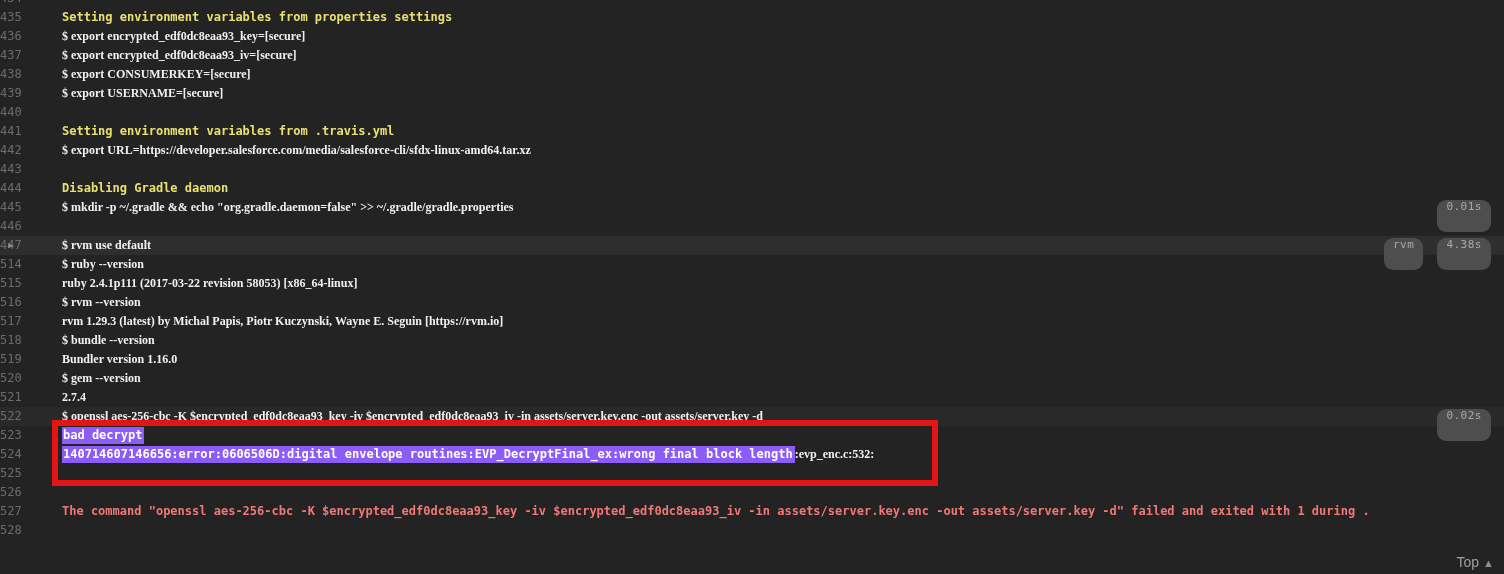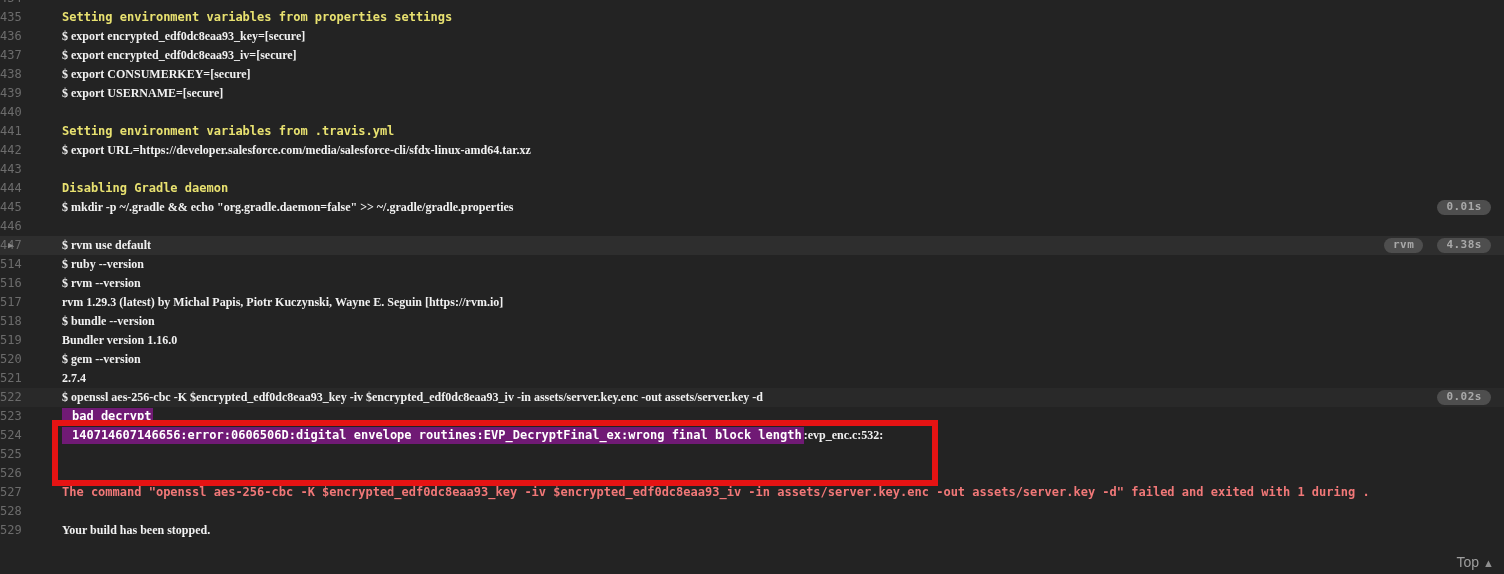--- a/index.html
+++ b/index.html
@@ -41,36 +41,36 @@
     left: 8px; top: 0;
     color: #8a8a8a;
     font-size: 9px;
     line-height: 19px;
     cursor: pointer;
   }
   .content { font-weight: bold; }
   .seg-plain   { color: #f1f1f1; font-family: Liberation Serif, serif; }
   .seg-section { color: #e8e170; }
   .seg-error   { color: #f17878; }
-  .seg-selected{ background: #701a75; color: #ffffff; padding: 1px 2px 2px 10px; }
+  .seg-selected{ background: #8b5cf6; color: #ffffff; padding: 1px 2px 2px 1px; }
   .badges {
     position: absolute;
     right: 13px; top: 2px;
     display: flex;
     gap: 14px;
   }
   .badge {
     display: inline-block;
     background: #4e4e4e;
     color: #a9a9a9;
     border-radius: 9px;
     font-size: 11px;
-    font-weight: bold;
+    font-weight: normal;
     line-height: 14px;
-    height: 15px;
+    height: 32px;
     padding: 0 9px;
     letter-spacing: 0.5px;
   }
   .error-box {
     position: absolute;
     left: 52px; top: 420px;
     width: 886px; height: 66px;
     border: 6px solid #e51313;
     pointer-events: none;
   }
@@ -102,30 +102,30 @@
       <div class="log-line"><span class="gutter">439</span><span class="content"><span class="seg-plain">$ export USERNAME=[secure]</span></span></div>
       <div class="log-line"><span class="gutter">440</span><span class="content"></span></div>
       <div class="log-line"><span class="gutter">441</span><span class="content"><span class="seg-section">Setting environment variables from .travis.yml</span></span></div>
       <div class="log-line"><span class="gutter">442</span><span class="content"><span class="seg-plain">$ export URL=https://developer.salesforce.com/media/salesforce-cli/sfdx-linux-amd64.tar.xz</span></span></div>
       <div class="log-line"><span class="gutter">443</span><span class="content"></span></div>
       <div class="log-line"><span class="gutter">444</span><span class="content"><span class="seg-section">Disabling Gradle daemon</span></span></div>
       <div class="log-line"><span class="gutter">445</span><span class="content"><span class="seg-plain">$ mkdir -p ~/.gradle &amp;&amp; echo "org.gradle.daemon=false" &gt;&gt; ~/.gradle/gradle.properties</span></span><span class="badges"><span class="badge">0.01s</span></span></div>
       <div class="log-line"><span class="gutter">446</span><span class="content"></span></div>
       <div class="log-line hl-strong"><span class="fold-arrow">▶</span><span class="gutter">447</span><span class="content"><span class="seg-plain">$ rvm use default</span></span><span class="badges"><span class="badge">rvm</span><span class="badge">4.38s</span></span></div>
       <div class="log-line"><span class="gutter">514</span><span class="content"><span class="seg-plain">$ ruby --version</span></span></div>
+      <div class="log-line"><span class="gutter">515</span><span class="content"><span class="seg-plain">ruby 2.4.1p111 (2017-03-22 revision 58053) [x86_64-linux]</span></span></div>
       <div class="log-line"><span class="gutter">516</span><span class="content"><span class="seg-plain">$ rvm --version</span></span></div>
       <div class="log-line"><span class="gutter">517</span><span class="content"><span class="seg-plain">rvm 1.29.3 (latest) by Michal Papis, Piotr Kuczynski, Wayne E. Seguin [https://rvm.io]</span></span></div>
       <div class="log-line"><span class="gutter">518</span><span class="content"><span class="seg-plain">$ bundle --version</span></span></div>
       <div class="log-line"><span class="gutter">519</span><span class="content"><span class="seg-plain">Bundler version 1.16.0</span></span></div>
       <div class="log-line"><span class="gutter">520</span><span class="content"><span class="seg-plain">$ gem --version</span></span></div>
       <div class="log-line"><span class="gutter">521</span><span class="content"><span class="seg-plain">2.7.4</span></span></div>
       <div class="log-line hl-subtle"><span class="gutter">522</span><span class="content"><span class="seg-plain">$ openssl aes-256-cbc -K $encrypted_edf0dc8eaa93_key -iv $encrypted_edf0dc8eaa93_iv -in assets/server.key.enc -out assets/server.key -d</span></span><span class="badges"><span class="badge">0.02s</span></span></div>
       <div class="log-line"><span class="gutter">523</span><span class="content"><span class="seg-selected">bad decrypt</span></span></div>
       <div class="log-line"><span class="gutter">524</span><span class="content"><span class="seg-selected">140714607146656:error:0606506D:digital envelope routines:EVP_DecryptFinal_ex:wrong final block length</span><span class="seg-plain">:evp_enc.c:532:</span></span></div>
       <div class="log-line"><span class="gutter">525</span><span class="content"></span></div>
       <div class="log-line"><span class="gutter">526</span><span class="content"></span></div>
       <div class="log-line"><span class="gutter">527</span><span class="content"><span class="seg-error">The command "openssl aes-256-cbc -K $encrypted_edf0dc8eaa93_key -iv $encrypted_edf0dc8eaa93_iv -in assets/server.key.enc -out assets/server.key -d" failed and exited with 1 during .</span></span></div>
       <div class="log-line"><span class="gutter">528</span><span class="content"></span></div>
-      <div class="log-line"><span class="gutter">529</span><span class="content"><span class="seg-plain">Your build has been stopped.</span></span></div>
     </div>
   <div class="error-box"></div>
   <a class="top-link"><span>Top</span><span class="arrow">▲</span></a>
 </div>
 
 </body></html>

